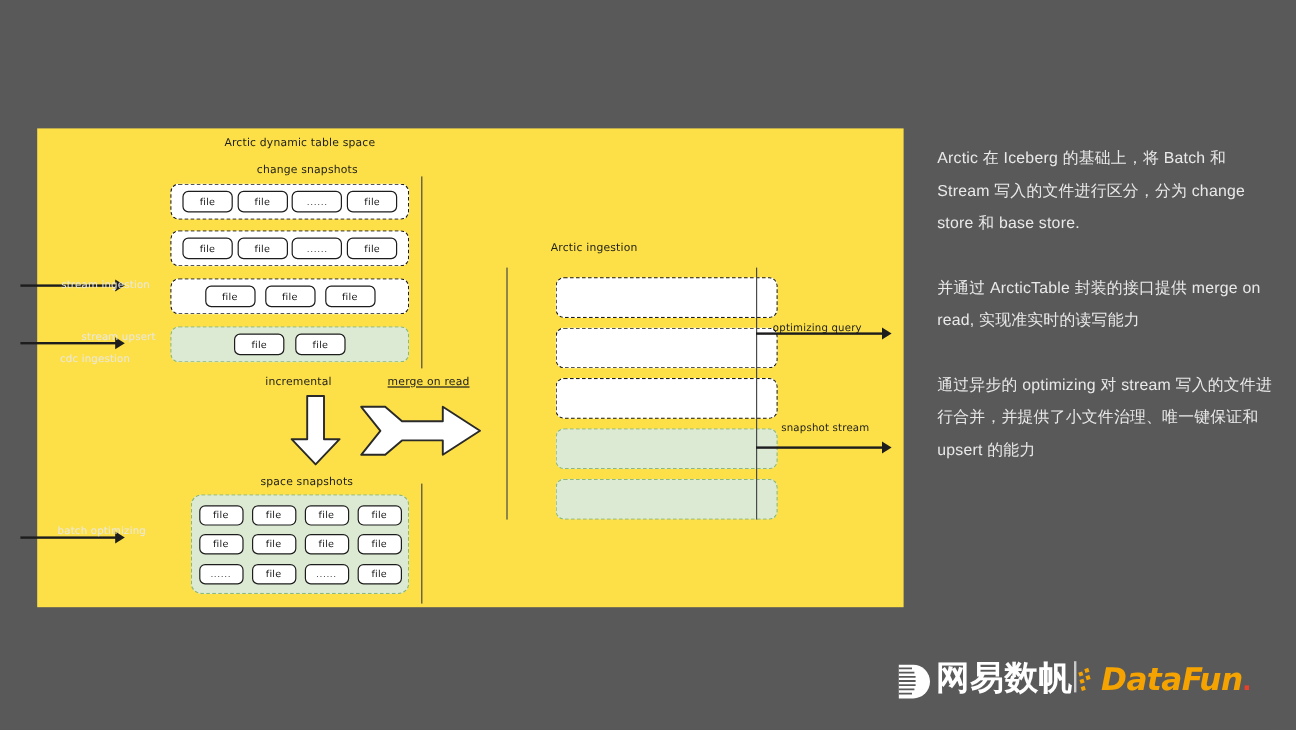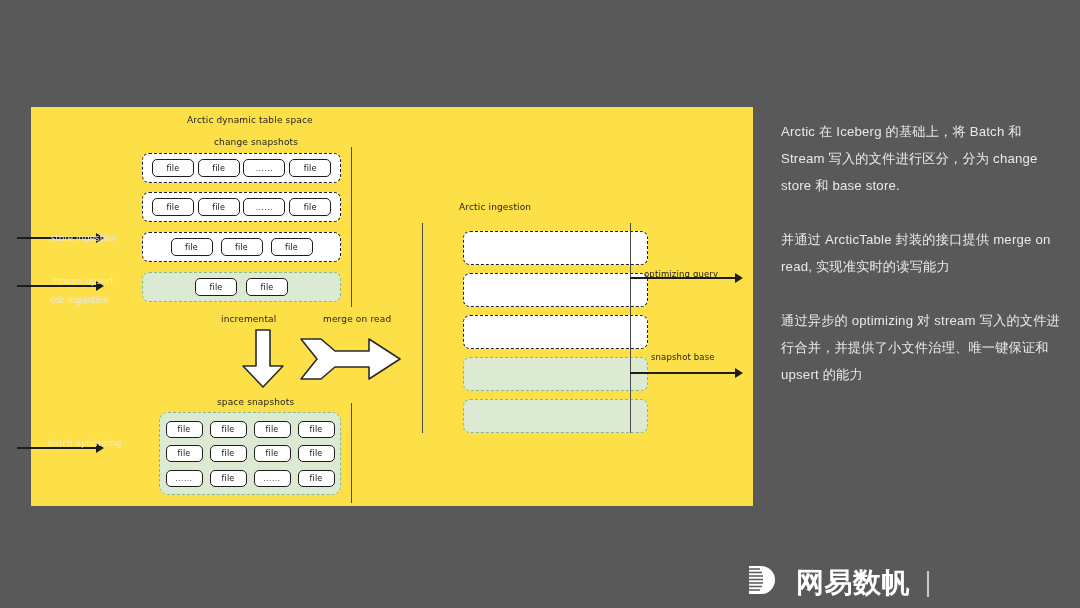--- a/index.html
+++ b/index.html
@@ -103,21 +103,21 @@
   #text-col { position: absolute; left: 781px; top: 118px; width: 288px; }
   #text-col p {
     font-family: "Liberation Sans", sans-serif;
     font-size: 13.2px; line-height: 27px;
     color: #e9e9e9; letter-spacing: 0.2px;
   }
   #text-col p + p { margin-top: 27px; }
 
   
   #footer { position: absolute; left: 745px; top: 551px; height: 46px;
-            display: flex; align-items: flex-end; gap: 17px; }
+            display: flex; align-items: flex-start; gap: 1px; }
   #wangyi-logo-mark { width: 34px; height: 34px; position: relative; }
   #wangyi-text {
     font-family: "DejaVu Sans", sans-serif;
     font-size: 28px; font-weight: bold; color: #ffffff;
     letter-spacing: 0.5px; line-height: 1;
   }
   #logo-divider { width: 1.6px; height: 26px; background: #c9c9c9; }
   #datafun-logo { display: flex; align-items: center; }
   #datafun-text {
     font-family: "DejaVu Sans", sans-serif;
@@ -132,21 +132,21 @@
 <div id="slide">
 
 
   <div id="diagram-panel">
 
     <div class="diag-label hdr" style="left:156px; top:8px;">Arctic dynamic table space</div>
     <div class="diag-label hdr" style="left:183px; top:30px;">change snapshots</div>
     <div class="diag-label hdr" style="left:428px; top:95px;">Arctic ingestion</div>
     <div class="diag-label hdr" style="left:186px; top:290px;">space snapshots</div>
     <div class="diag-label hdr" style="left:190px; top:207px;">incremental</div>
-    <div class="diag-label hdr" style="left:292px; top:207px;">merge on read</div>
+    <div class="diag-label hdr" style="left:292px; top:207px;text-decoration:underline;">merge on read</div>
 
     <div class="snap-row spread" style="left:111px; top:46px; width:199px; height:30px; padding:0 7px;">
       <div class="file-box">file</div>
       <div class="file-box">file</div>
       <div class="file-box ellip">......</div>
       <div class="file-box">file</div>
     </div>
 
     <div class="snap-row spread" style="left:111px; top:85px; width:199px; height:30px; padding:0 7px;">
       <div class="file-box">file</div>
@@ -222,27 +222,27 @@
 
     <svg class="block-arrow" style="left:206px; top:221px;" width="52" height="62" viewBox="0 0 52 62">
       <polygon points="19,2 33,2 33,38 46,38 26,59 6,38 19,38" fill="#ffffff" stroke="#2a2a2a" stroke-width="1.6" stroke-linejoin="round"></polygon>
     </svg>
 
     <svg class="block-arrow" style="left:268px; top:228px;" width="104" height="48" viewBox="0 0 104 48">
       <polygon points="2,4 22,4 36,16 70,16 70,4 101,24 70,44 70,32 36,32 22,44 2,44 18,24" fill="#ffffff" stroke="#2a2a2a" stroke-width="1.6" stroke-linejoin="round"></polygon>
     </svg>
   </div>
 
-  <div class="diag-label" style="position:absolute; left:51px; top:233px; color:#e8e8e8;">store ingestion</div>
-  <div class="diag-label" style="position:absolute; left:52px; top:276px; color:#e8e8e8;">stream upsert</div>
+  <div class="diag-label" style="position:absolute; left:51px; top:233px; color:#e8e8e8;">stream ingestion</div>
+  <div class="diag-label" style="position:absolute; left:68px; top:276px; color:#e8e8e8;">stream upsert</div>
   <div class="diag-label" style="position:absolute; left:50px; top:295px; color:#e8e8e8;">cdc ingestion</div>
   <div class="diag-label" style="position:absolute; left:48px; top:438px; color:#e8e8e8;">batch optimizing</div>
 
   <div class="diag-label" style="position:absolute; left:644px; top:269px;">optimizing query</div>
-  <div class="diag-label" style="position:absolute; left:651px; top:352px;">snapshot base</div>
+  <div class="diag-label" style="position:absolute; left:651px; top:352px;">snapshot stream</div>
 
   <div id="text-col">
     <p>Arctic 在 Iceberg 的基础上，将 Batch 和 Stream 写入的文件进行区分，分为 change store 和 base store.</p>
     <p>并通过 ArcticTable 封装的接口提供 merge on read, 实现准实时的读写能力</p>
     <p>通过异步的 optimizing 对 stream 写入的文件进行合并，并提供了小文件治理、唯一键保证和 upsert 的能力</p>
   </div>
 
   <div id="footer">
     <div id="wangyi-logo-mark">
       <svg width="34" height="34" viewBox="0 0 34 34">
@@ -253,15 +253,26 @@
           <line x1="4" y1="13" x2="18" y2="13"></line>
           <line x1="4" y1="16.5" x2="18" y2="16.5"></line>
           <line x1="4" y1="20" x2="18" y2="20"></line>
           <line x1="4" y1="23.5" x2="17" y2="23.5"></line>
           <line x1="4" y1="27" x2="15" y2="27"></line>
         </g>
       </svg>
     </div>
     <div id="wangyi-text">网易数帆</div>
     <div id="logo-divider"></div>
+    <div id="datafun-logo">
+      <svg width="20" height="26" viewBox="0 0 20 26">
+        <rect x="1" y="6" width="3.4" height="3.4" fill="#f5a300" transform="rotate(-18 2.7 7.7)"></rect>
+        <rect x="6" y="3" width="3.4" height="3.4" fill="#f5a300" transform="rotate(-18 7.7 4.7)"></rect>
+        <rect x="2" y="12" width="3.4" height="3.4" fill="#f5a300" transform="rotate(-18 3.7 13.7)"></rect>
+        <rect x="7" y="9" width="3.4" height="3.4" fill="#f5a300" transform="rotate(-18 8.7 10.7)"></rect>
+        <rect x="3" y="18" width="3.4" height="3.4" fill="#f5a300" transform="rotate(-18 4.7 19.7)"></rect>
+      </svg>
+      <span id="datafun-text">DataFun</span>
+      <span id="datafun-dot">.</span>
+    </div>
   </div>
 
 </div>
 
 </body></html>

